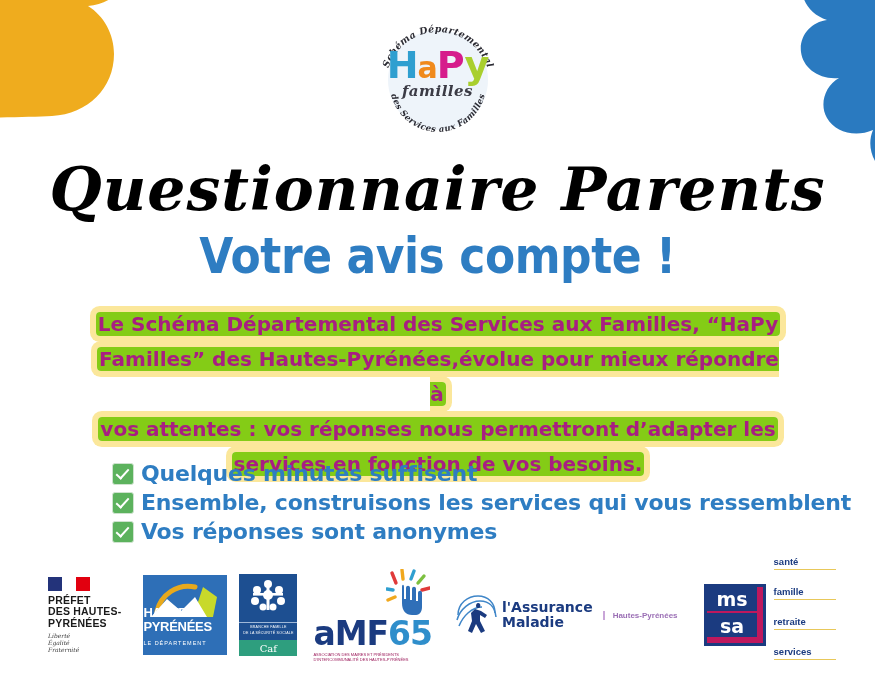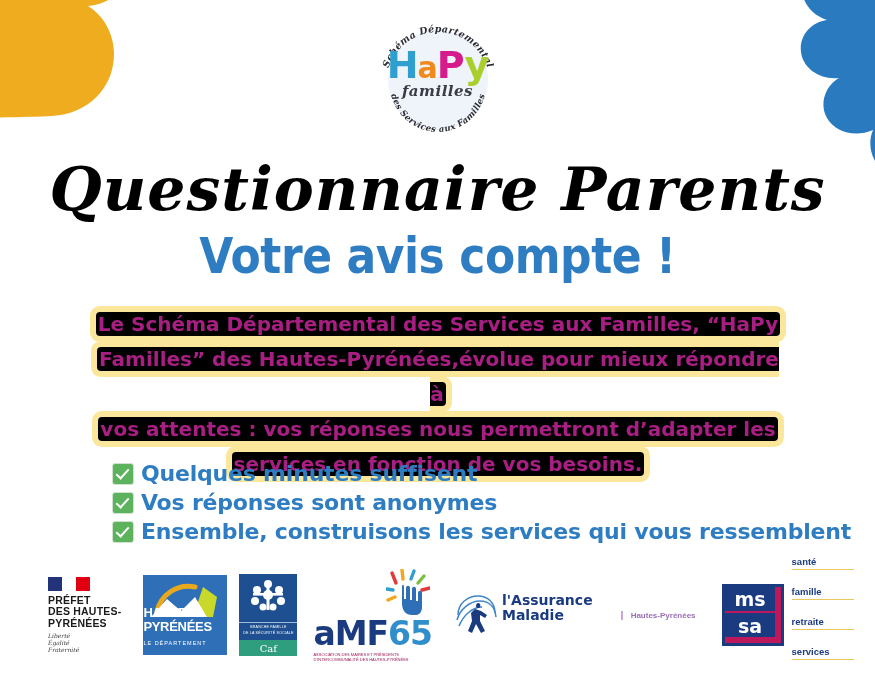--- a/index.html
+++ b/index.html
@@ -128,21 +128,21 @@
     font-family: "DejaVu Sans", sans-serif;
     font-weight: bold;
     font-size: 20px;
     line-height: 35px;
     color: #a81e82;
   }
   .para .ln {
     display: block;
   }
   .para .ln > span {
-    background: #000000;
+    background: #84cc16;
     box-shadow: 0 0 0 6px #fbe79b;
     border-radius: 4px;
     padding: 0 2px;
   }
 
   
   .checklist {
     position: absolute;
     left: 112px;
     top: 462px;
@@ -301,21 +301,21 @@
   .amf-tag {
     font-family: "Liberation Sans", sans-serif;
     font-size: 4px;
     line-height: 5px;
     color: #9b1a5a;
     max-width: 105px;
     margin-top: 2px;
   }
 
   
-  .assur { margin-right: 28px; display: flex; }
+  .assur { margin-right: 10px; display: flex; align-items: center; }
   .assur-txt {
     font-family: "DejaVu Sans", sans-serif;
     font-weight: bold;
     font-size: 14px;
     line-height: 15px;
     color: #1b3b80;
     margin-left: 4px;
   }
   .assur-dept {
     border-left: 2px solid #c9a6d8;
@@ -394,25 +394,25 @@
     <span class="ln"><span>services en fonction de vos besoins.</span></span>
   </div>
 
   <div class="checklist">
     <div class="check-row">
       <span class="check-box"></span>
       <span class="check-label">Quelques minutes suffisent</span>
     </div>
     <div class="check-row">
       <span class="check-box"></span>
-      <span class="check-label">Vos réponses sont anonymes</span>
+      <span class="check-label">Ensemble, construisons les services qui vous ressemblent</span>
     </div>
     <div class="check-row">
       <span class="check-box"></span>
-      <span class="check-label">Ensemble, construisons les services qui vous ressemblent</span>
+      <span class="check-label">Vos réponses sont anonymes</span>
     </div>
   </div>
 
   <div class="footer">
 
     <div class="flogo prefet">
       <div>
         <div class="prefet-flag">
           <i class="pf-b"></i>
             <i class="pf-w"></i>

